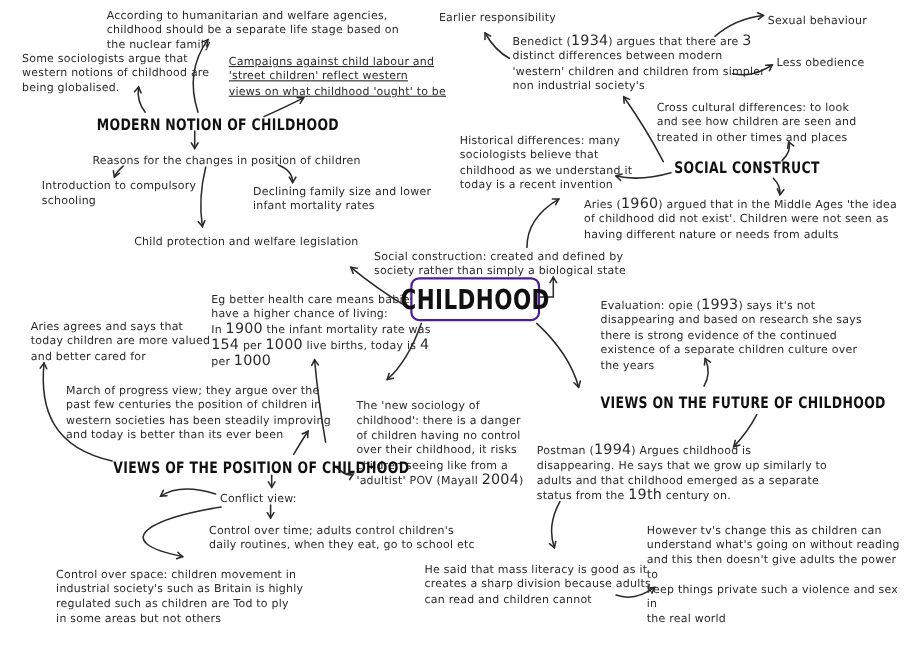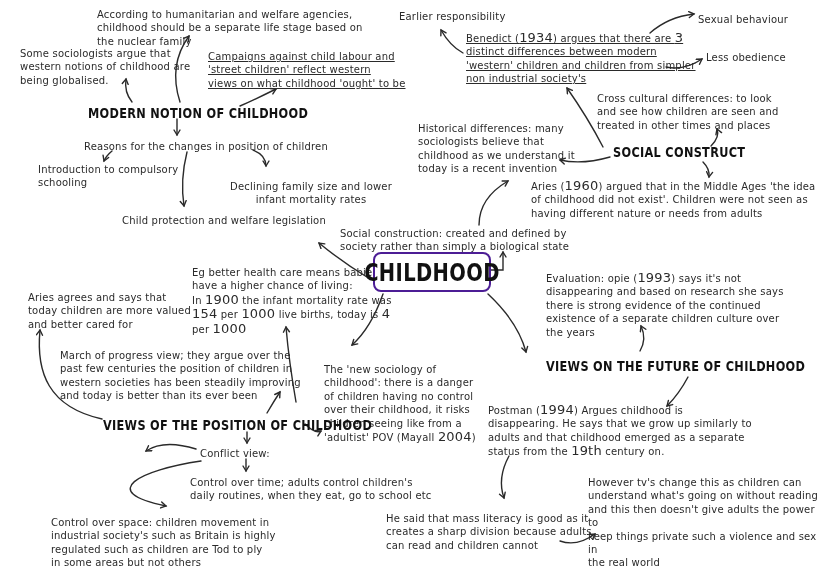--- a/index.html
+++ b/index.html
@@ -69,25 +69,25 @@
     white-space: nowrap;
   }
 
   
   #note-agencies      { left: 97px;  top: 8px; }
   #note-globalised    { left: 20px;  top: 47px; }
   #note-campaigns     { left: 208px; top: 50px; text-decoration: underline; }
   #h-modern           { left: 88px;  top: 103px; }
   #note-reasons       { left: 84px;  top: 140px; }
   #note-schooling     { left: 38px;  top: 163px; }
-  #note-declining     { left: 230px; top: 180px; text-align: center; }
+  #note-declining     { left: 230px; top: 168px; }
   #note-protection    { left: 122px; top: 214px; }
 
   #note-earlier       { left: 399px; top: 10px; }
-  #note-benedict      { left: 466px; top: 31px; text-decoration: underline; }
+  #note-benedict      { left: 466px; top: 31px; }
   #note-sexual        { left: 698px; top: 13px; }
   #note-obedience     { left: 706px; top: 51px; }
   #note-crosscultural { left: 597px; top: 92px; }
   #note-historical    { left: 418px; top: 122px; }
   #h-social           { left: 613px; top: 142px; }
   #note-aries1960     { left: 531px; top: 179px; }
 
   #note-definition    { left: 340px; top: 227px; }
 
   #note-health        { left: 176px; top: 266px; margin-left: 16px; }

